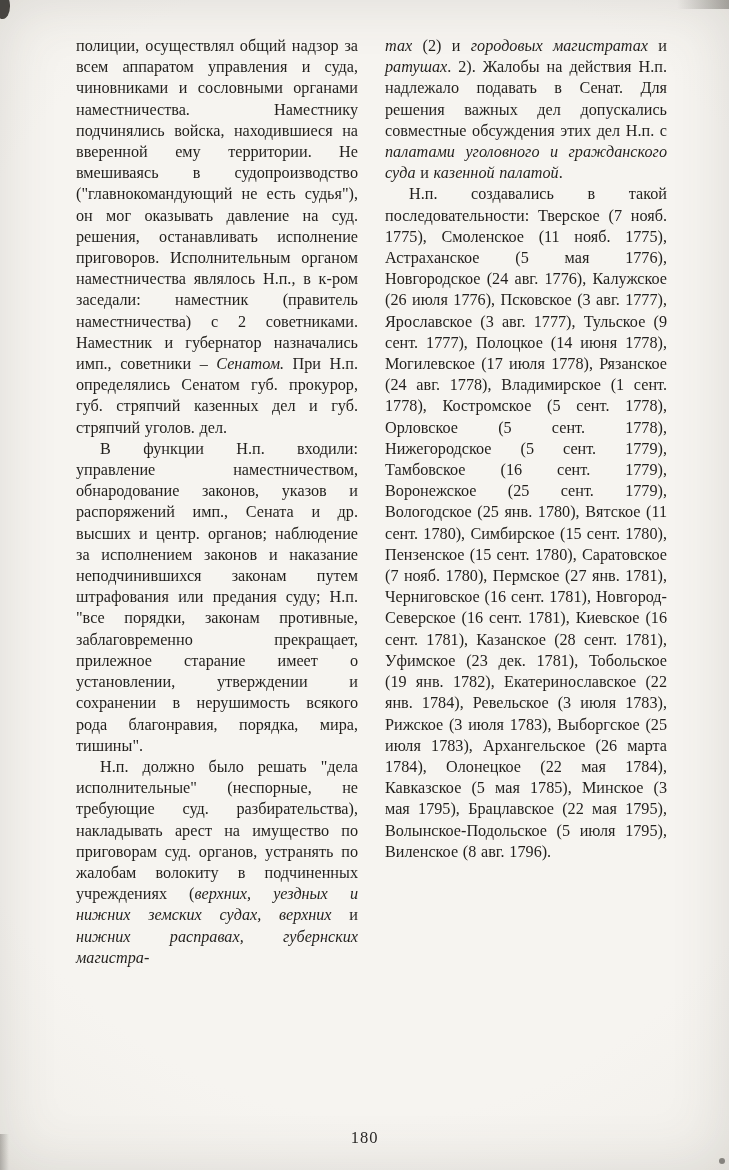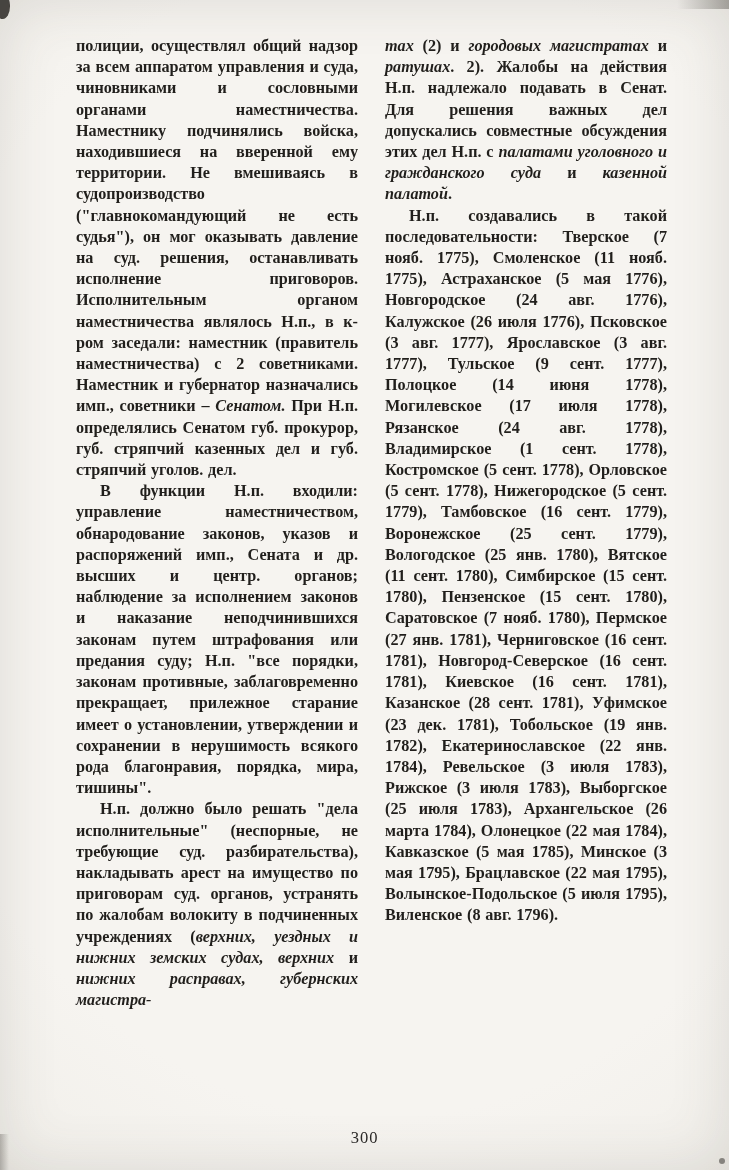--- a/index.html
+++ b/index.html
@@ -21,21 +21,21 @@
     display: flex; gap: 27px;
   }
   .column {
     flex: 1 1 0; min-width: 0;
     text-align: justify;
     font-size: 16.2px; line-height: 21.2px;
     color: #211f1c;
     hyphens: auto;
     word-spacing: 0.04em;
   }
-  p.para { margin: 0; font-weight: bold; }
+  p.para { margin: 0; }
   p.para.indent { text-indent: 24px; }
   .italic { font-style: italic; }
   .page-number {
     position: absolute; left: 0; right: 0; bottom: 22px;
     text-align: center; font-size: 16.5px; color: #2a2826; letter-spacing: 1px;
   }
   .smudge-tl { position: absolute; top: -4px; left: -3px; width: 13px; height: 23px;
     background: #35332f; border-radius: 0 40% 55% 40%; opacity: .9; }
   .smudge-tr { position: absolute; top: 0; right: 0; width: 52px; height: 9px;
     background: linear-gradient(to left, rgba(56,53,47,.38), rgba(56,53,47,0)); }
@@ -59,15 +59,15 @@
         <p class="para"><span>полиции, осуществлял общий надзор за всем аппаратом управления и суда, чиновниками и сословными органами наместничества. Наместнику подчинялись войска, находившиеся на вверенной ему территории. Не вмешиваясь в судопроизводство ("главнокомандующий не есть судья"), он мог оказывать давление на суд. решения, останавливать исполнение приговоров. Исполнительным органом наместничества являлось Н.п., в к-ром заседали: наместник (правитель наместничества) с 2 советниками. Наместник и губернатор назначались имп., советники – </span><span class="italic">Сенатом.</span><span> При Н.п. определялись Сенатом губ. прокурор, губ. стряпчий казенных дел и губ. стряпчий уголов. дел.</span></p>
         <p class="para indent"><span>В функции Н.п. входили: управление наместничеством, обнародование законов, указов и распоряжений имп., Сената и др. высших и центр. органов; наблюдение за исполнением законов и наказание неподчинившихся законам путем штрафования или предания суду; Н.п. "все порядки, законам противные, заблаговременно прекращает, прилежное старание имеет о установлении, утверждении и сохранении в нерушимость всякого рода благонравия, порядка, мира, тишины".</span></p>
         <p class="para indent"><span>Н.п. должно было решать "дела исполнительные" (неспорные, не требующие суд. разбирательства), накладывать арест на имущество по приговорам суд. органов, устранять по жалобам волокиту в подчиненных учреждениях (</span><span class="italic">верхних, уездных и нижних земских судах, верхних</span><span> и </span><span class="italic">нижних расправах, губернских магистра-</span></p>
       </div>
     <div class="column">
         <p class="para"><span class="italic">тах</span><span> (2) и </span><span class="italic">городовых магистратах</span><span> и </span><span class="italic">ратушах</span><span>. 2). Жалобы на действия Н.п. надлежало подавать в Сенат. Для решения важных дел допускались совместные обсуждения этих дел Н.п. с </span><span class="italic">палатами уголовного и гражданского суда</span><span> и </span><span class="italic">казенной палатой</span><span>.</span></p>
         <p class="para indent"><span>Н.п. создавались в такой последовательности: Тверское (7 нояб. 1775), Смоленское (11 нояб. 1775), Астраханское (5 мая 1776), Новгородское (24 авг. 1776), Калужское (26 июля 1776), Псковское (3 авг. 1777), Ярославское (3 авг. 1777), Тульское (9 сент. 1777), Полоцкое (14 июня 1778), Могилевское (17 июля 1778), Рязанское (24 авг. 1778), Владимирское (1 сент. 1778), Костромское (5 сент. 1778), Орловское (5 сент. 1778), Нижегородское (5 сент. 1779), Тамбовское (16 сент. 1779), Воронежское (25 сент. 1779), Вологодское (25 янв. 1780), Вятское (11 сент. 1780), Симбирское (15 сент. 1780), Пензенское (15 сент. 1780), Саратовское (7 нояб. 1780), Пермское (27 янв. 1781), Черниговское (16 сент. 1781), Новгород-Северское (16 сент. 1781), Киевское (16 сент. 1781), Казанское (28 сент. 1781), Уфимское (23 дек. 1781), Тобольское (19 янв. 1782), Екатеринославское (22 янв. 1784), Ревельское (3 июля 1783), Рижское (3 июля 1783), Выборгское (25 июля 1783), Архангельское (26 марта 1784), Олонецкое (22 мая 1784), Кавказское (5 мая 1785), Минское (3 мая 1795), Брацлавское (22 мая 1795), Волынское-Подольское (5 июля 1795), Виленское (8 авг. 1796).</span></p>
       </div>
   </div>
 
-  <div class="page-number">300</div>
+  <div class="page-number">180</div>
 
 </div>
 
 </body></html>

